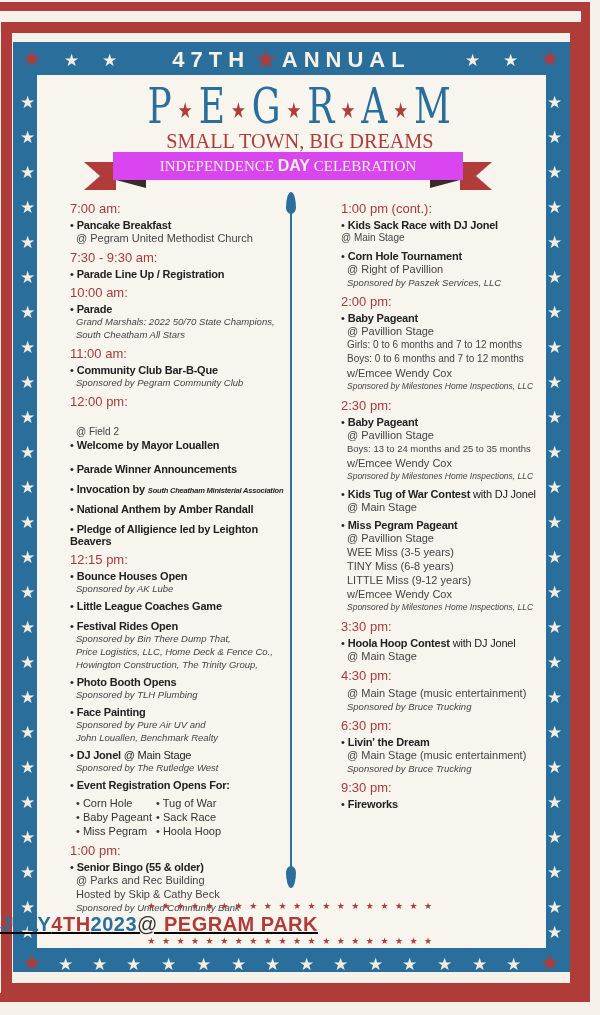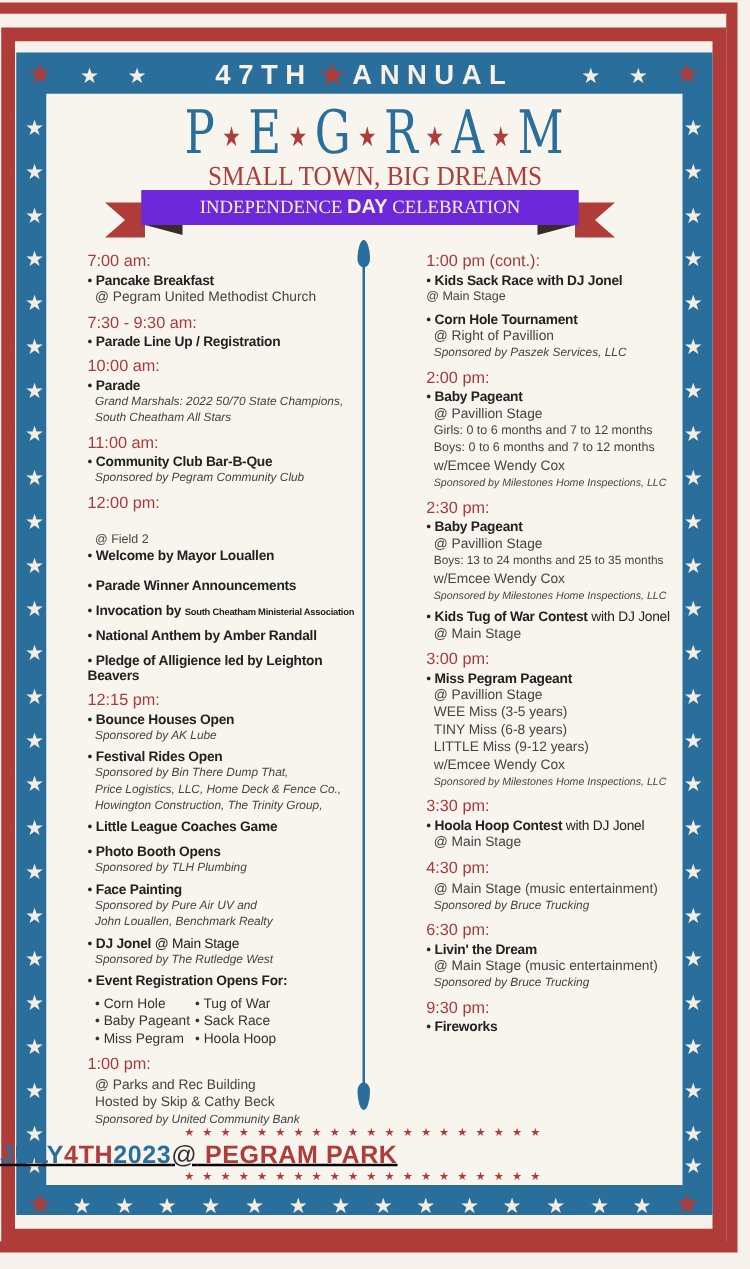--- a/index.html
+++ b/index.html
@@ -15,40 +15,40 @@
 
   .star { position: absolute; width: 14px; height: 14px; color: #f3ede2; font-size: 17px; line-height: 14px; text-align: center; }
   .star.red { color: #b03c3a; font-size: 22px; }
 
   .top-title { position: absolute; top: 47px; left: 13px; width: 557px; text-align: center; color: #f7f1e6; font-weight: bold; font-size: 22px; letter-spacing: 6px; }
   .top-title .rstar { color: #b03c3a; letter-spacing: 0; margin: 0 6px; }
 
   .pegram { position: absolute; top: 78px; left: 0; width: 600px; text-align: center; color: #2a6e9c; font-family: "DejaVu Serif", serif; font-size: 48px; letter-spacing: 2px; transform: scaleX(0.75); }
   .pegram .ps { color: #b03c3a; font-size: 22px; vertical-align: middle; margin: 0 6px; }
   .tagline { position: absolute; top: 128px; left: 0; width: 600px; text-align: center; color: #b03c3a; font-family: "Liberation Serif", serif; font-size: 22px; transform: scaleX(0.92); }
-  .ribbon { position: absolute; top: 152px; left: 113px; width: 350px; height: 28px; background: #6d28d9; color: #f7efe5; font-family: "Liberation Serif", serif; font-size: 15px; text-align: center; line-height: 28px; }
+  .ribbon { position: absolute; top: 152px; left: 113px; width: 350px; height: 28px; background: #d946ef; color: #f7efe5; font-family: "Liberation Serif", serif; font-size: 15px; text-align: center; line-height: 28px; }
   .ribbon b { font-family: "Liberation Sans", sans-serif; font-weight: bold; font-size: 16px; }
   .ribbon-tail-l { position: absolute; top: 162px; left: 84px; width: 0; height: 0; border-top: 14px solid #b03c3a; border-bottom: 14px solid #b03c3a; border-left: 16px solid transparent; width: 32px; }
   .ribbon-tail-r { position: absolute; top: 162px; left: 460px; width: 0; height: 0; border-top: 14px solid #b03c3a; border-bottom: 14px solid #b03c3a; border-right: 16px solid transparent; width: 32px; }
   .fold-l { position: absolute; top: 180px; left: 116px; border-top: 8px solid #3a2a2a; border-left: 30px solid transparent; }
   .fold-r { position: absolute; top: 180px; left: 430px; border-top: 8px solid #3a2a2a; border-right: 30px solid transparent; }
 
   .divider { position: absolute; left: 290px; top: 200px; width: 2px; height: 684px; background: #2a6e9c; }
   .div-tip-top { position: absolute; left: 286px; top: 192px; width: 10px; height: 22px; background: #2a6e9c; border-radius: 50% 50% 50% 50% / 70% 70% 30% 30%; }
   .div-tip-bot { position: absolute; left: 286px; top: 866px; width: 10px; height: 22px; background: #2a6e9c; border-radius: 50% 50% 50% 50% / 30% 30% 70% 70%; }
 
   .col { position: absolute; top: 198px; font-size: 11px; color: #333; }
   .col-left { left: 70px; width: 220px; }
   .col-right { left: 341px; width: 215px; }
   .time { color: #a83a3a; font-size: 13px; font-weight: normal; margin-top: 3px; margin-bottom: 3px; }
   .item { margin-bottom: 5px; }
   .title { font-weight: bold; color: #222; font-size: 11px; letter-spacing: -0.2px; }
   .title::before { content: "•"; margin-right: 3px; font-weight: normal; }
   .title .norm { font-weight: normal; }
-  .title .tiny { font-weight: bold; font-size: 7.5px; }
+  .title .tiny { font-weight: bold; font-size: 7.5px; font-style: italic; }
   .sub { font-size: 11px; color: #444; padding-left: 6px; line-height: 14px; }
   .spons { font-size: 9.5px; font-style: italic; color: #444; padding-left: 6px; line-height: 13px; }
   .reg-grid { display: grid; grid-template-columns: 80px 90px; padding-left: 6px; font-size: 11px; color: #333; line-height: 14px; }
   .reg-grid span::before { content: "• "; }
 
   .footer-stars { position: absolute; left: 118px; width: 350px; color: #b03c3a; font-size: 9px; letter-spacing: 6.5px; text-align: center; }
   .footer { position: absolute; top: 913px; left: 0; width: 484px; text-align: left; font-weight: bold; font-size: 20px; letter-spacing: 0.5px; text-decoration: underline; }
   .footer .blue-t { color: #2a6e9c; }
   .footer .red-t { color: #b03c3a; }
   .footer .at { color: #333; font-weight: normal; }
@@ -197,28 +197,28 @@
     <div class="title">National Anthem by Amber Randall</div>
   </div>
   <div class="item">
     <div class="title">Pledge of Alligience led by Leighton Beavers</div>
   </div>
   <div class="time">12:15 pm:</div>
   <div class="item">
     <div class="title">Bounce Houses Open</div>
     <div class="spons">Sponsored by AK Lube</div>
   </div>
+  <div class="item" style="margin-bottom:8px">
+    <div class="title">Little League Coaches Game</div>
+  </div>
   <div class="item">
     <div class="title">Festival Rides Open</div>
     <div class="spons">Sponsored by Bin There Dump That,</div>
     <div class="spons">Price Logistics, LLC, Home Deck &amp; Fence Co.,</div>
     <div class="spons">Howington Construction, The Trinity Group,</div>
-  </div>
-  <div class="item" style="margin-bottom:8px">
-    <div class="title">Little League Coaches Game</div>
   </div>
   <div class="item">
     <div class="title">Photo Booth Opens</div>
     <div class="spons">Sponsored by TLH Plumbing</div>
   </div>
   <div class="item">
     <div class="title">Face Painting</div>
     <div class="spons">Sponsored by Pure Air UV and</div>
     <div class="spons">John Louallen, Benchmark Realty</div>
   </div>
@@ -232,20 +232,21 @@
       <span>Corn Hole</span>
       <span>Tug of War</span>
       <span>Baby Pageant</span>
       <span>Sack Race</span>
       <span>Miss Pegram</span>
       <span>Hoola Hoop</span>
     </div>
   </div>
   <div class="time">1:00 pm:</div>
   <div class="item">
+    <div class="title">Senior Bingo (55 &amp; older)</div>
     <div class="sub">@ Parks and Rec Building</div>
     <div class="sub">Hosted by Skip &amp; Cathy Beck</div>
     <div class="spons">Sponsored by United Community Bank</div>
   </div>
 </div>
 
 <div class="col col-right">
   <div class="time">1:00 pm (cont.):</div>
   <div class="item">
     <div class="title">Kids Sack Race with DJ Jonel</div>
@@ -270,21 +271,20 @@
     <div class="title">Baby Pageant</div>
     <div class="sub">@ Pavillion Stage</div>
     <div class="sub" style="font-size:9.5px">Boys: 13 to 24  months and 25 to 35 months</div>
     <div class="sub">w/Emcee Wendy Cox</div>
     <div class="spons" style="font-size:8.5px">Sponsored by Milestones Home Inspections, LLC</div>
   </div>
   <div class="item">
     <div class="title"><span>Kids Tug of  War Contest</span> <span class="norm">with DJ Jonel</span></div>
     <div class="sub">@ Main Stage</div>
   </div>
-  <div class="time">3:00 pm:</div>
   <div class="item">
     <div class="title">Miss Pegram Pageant</div>
     <div class="sub">@ Pavillion Stage</div>
     <div class="sub">WEE Miss (3-5 years)</div>
     <div class="sub">TINY Miss (6-8 years)</div>
     <div class="sub">LITTLE Miss (9-12 years)</div>
     <div class="sub">w/Emcee Wendy Cox</div>
     <div class="spons" style="font-size:8.5px">Sponsored by Milestones Home Inspections, LLC</div>
   </div>
   <div class="time">3:30 pm:</div>

